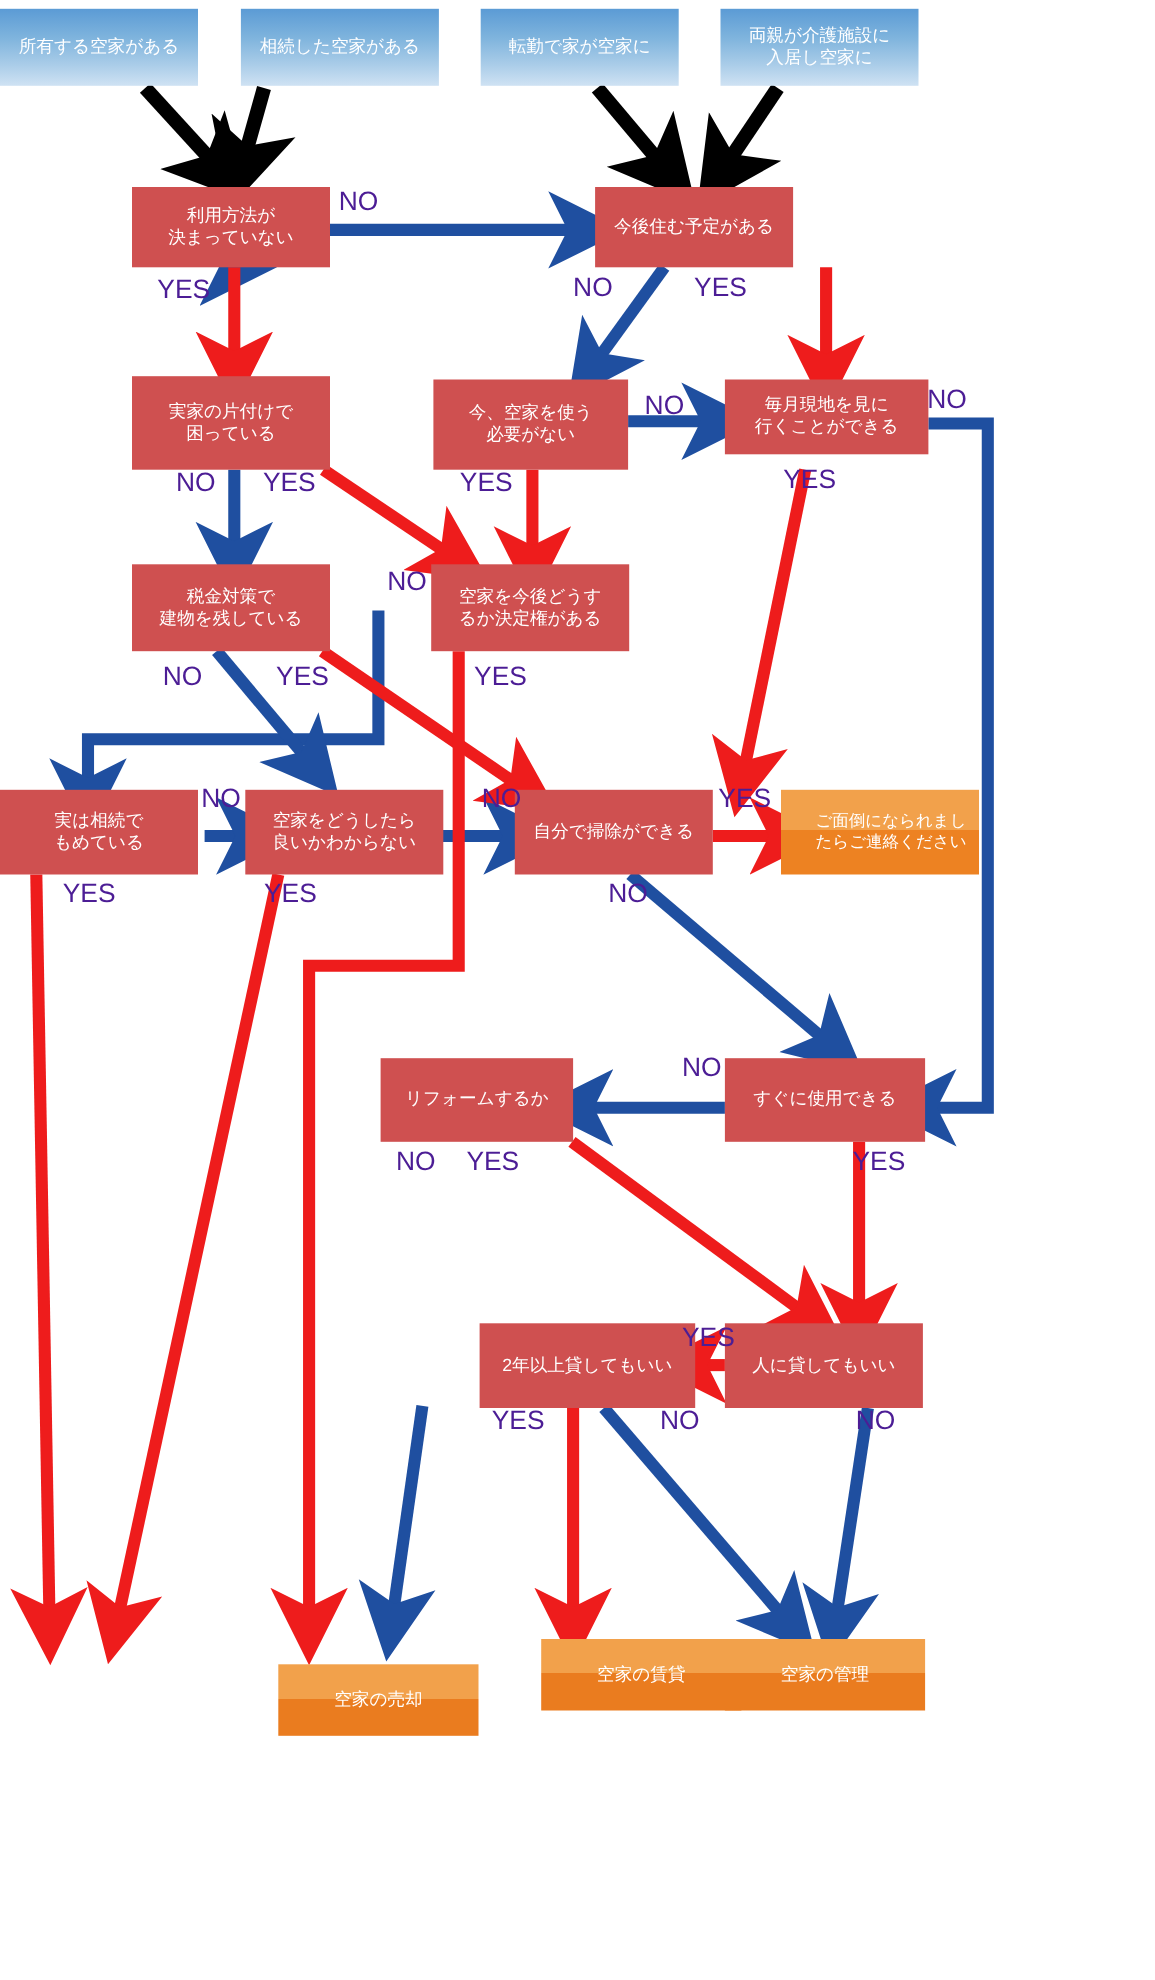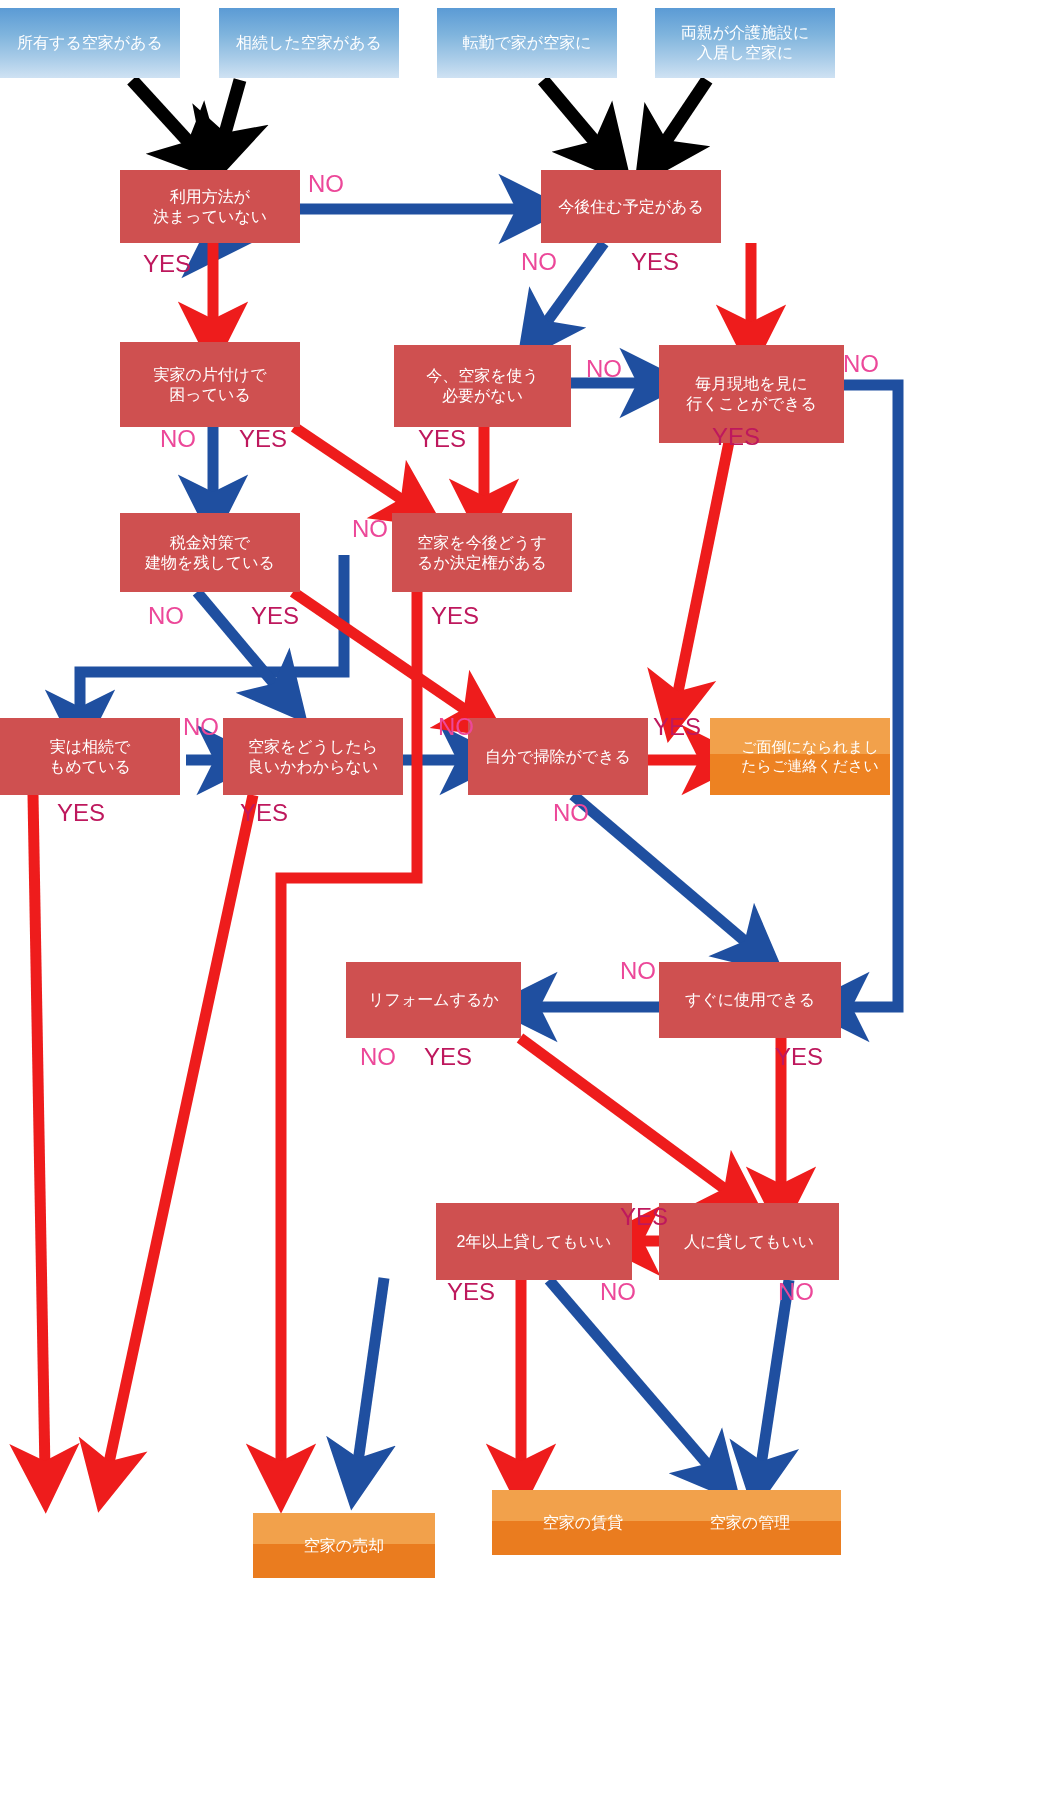--- a/index.html
+++ b/index.html
@@ -7,22 +7,22 @@
   #stage{position:relative;width:1050px;height:1800px;background:#fff;overflow:hidden;}
   #wires{position:absolute;left:0;top:0;width:1050px;height:1800px;}
   .node{position:absolute;box-sizing:border-box;display:flex;align-items:center;justify-content:center;
         text-align:center;color:#ffffff;line-height:1.25;z-index:5;}
   .node span{display:block;padding:0 4px;}
   .start{background:linear-gradient(to bottom,#5b9bd5 0%,#7fb4dd 38%,#a9cce8 72%,#cfe2f3 100%);font-size:16px;}
   .dec{background:#cf5050;font-size:16px;}
   .term{background:linear-gradient(to bottom,#f2a14b 0%,#f2a14b 48%,#ea7c1f 48%,#ea7c1f 100%);font-size:16px;}
   .result{background:linear-gradient(to bottom,#f2a14b 0%,#f2a14b 47%,#ed8222 47%,#ed8222 100%);font-size:15px;}
   .lbl{position:absolute;font-size:24px;font-weight:400;z-index:7;white-space:nowrap;}
-  .yes{color:#be185d;}
-  .no{color:#ec4899;}
+  .yes{color:#4c1d95;}
+  .no{color:#4c1d95;}
 </style>
 </head>
 <body>
 
 <div id="stage">
 
   <svg id="wires" viewBox="0 0 1050 1800">
     <defs>
       <marker id="ahR" markerWidth="7" markerHeight="7" refX="2.6" refY="3.5" orient="auto" markerUnits="strokeWidth">
         <path d="M0,0.3 L6.4,3.5 L0,6.7 L1.6,3.5 Z" fill="#ee1c1c"></path>
@@ -104,21 +104,21 @@
   <div class="node dec" style="left:120px;top:342px;width:180px;height:85px;flex-direction:column;">
     <span>実家の片付けで</span>
     <span>困っている</span>
   </div>
 
   <div class="node dec" style="left:394px;top:345px;width:177px;height:82px;flex-direction:column;">
     <span>今、空家を使う</span>
     <span>必要がない</span>
   </div>
 
-  <div class="node dec" style="left:659px;top:345px;width:185px;height:98px;flex-direction:column;">
+  <div class="node dec" style="left:659px;top:345px;width:185px;height:68px;flex-direction:column;">
     <span>毎月現地を見に</span>
     <span>行くことができる</span>
   </div>
 
   <div class="node dec" style="left:120px;top:513px;width:180px;height:79px;flex-direction:column;">
     <span>税金対策で</span>
     <span>建物を残している</span>
   </div>
 
   <div class="node dec" style="left:392px;top:513px;width:180px;height:79px;flex-direction:column;">

